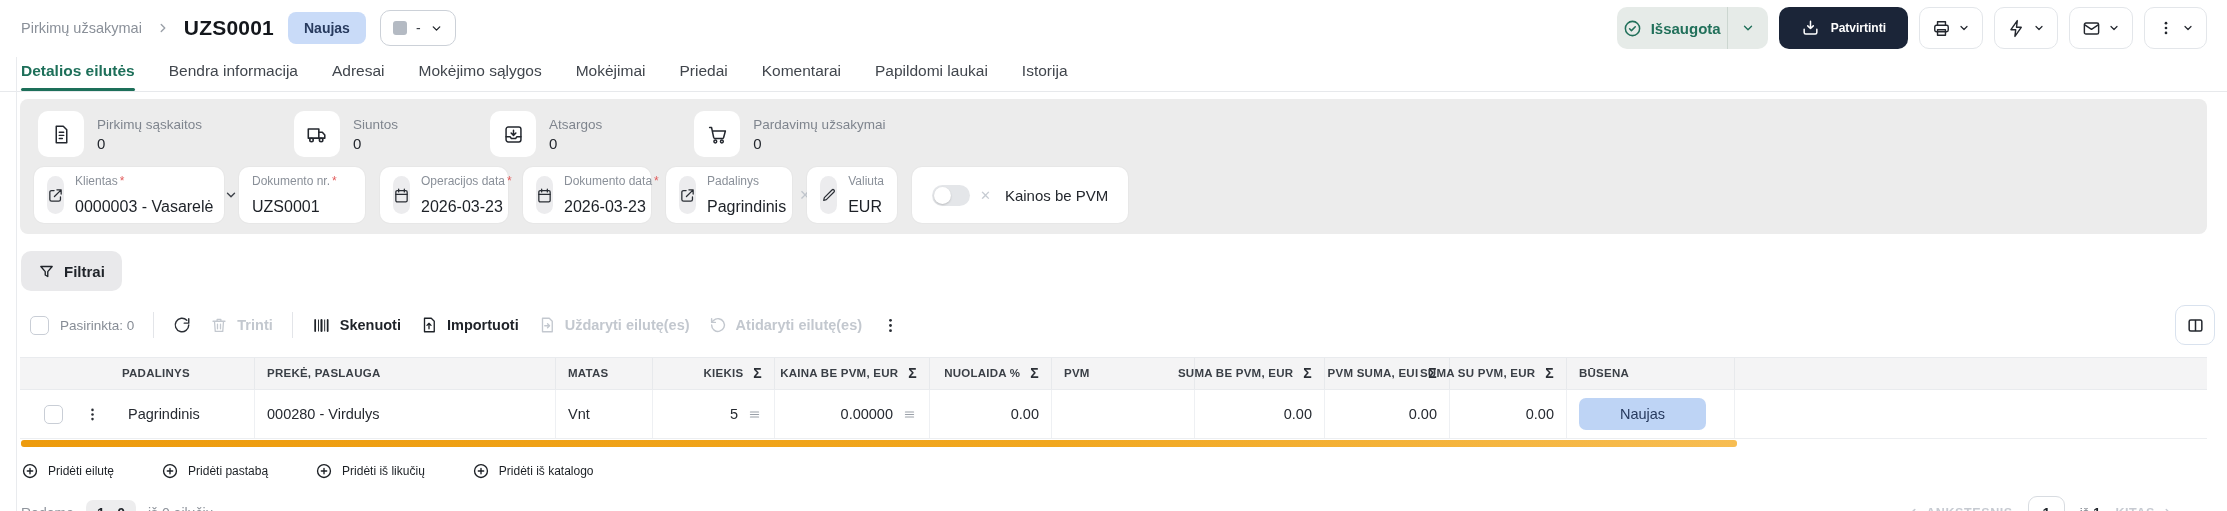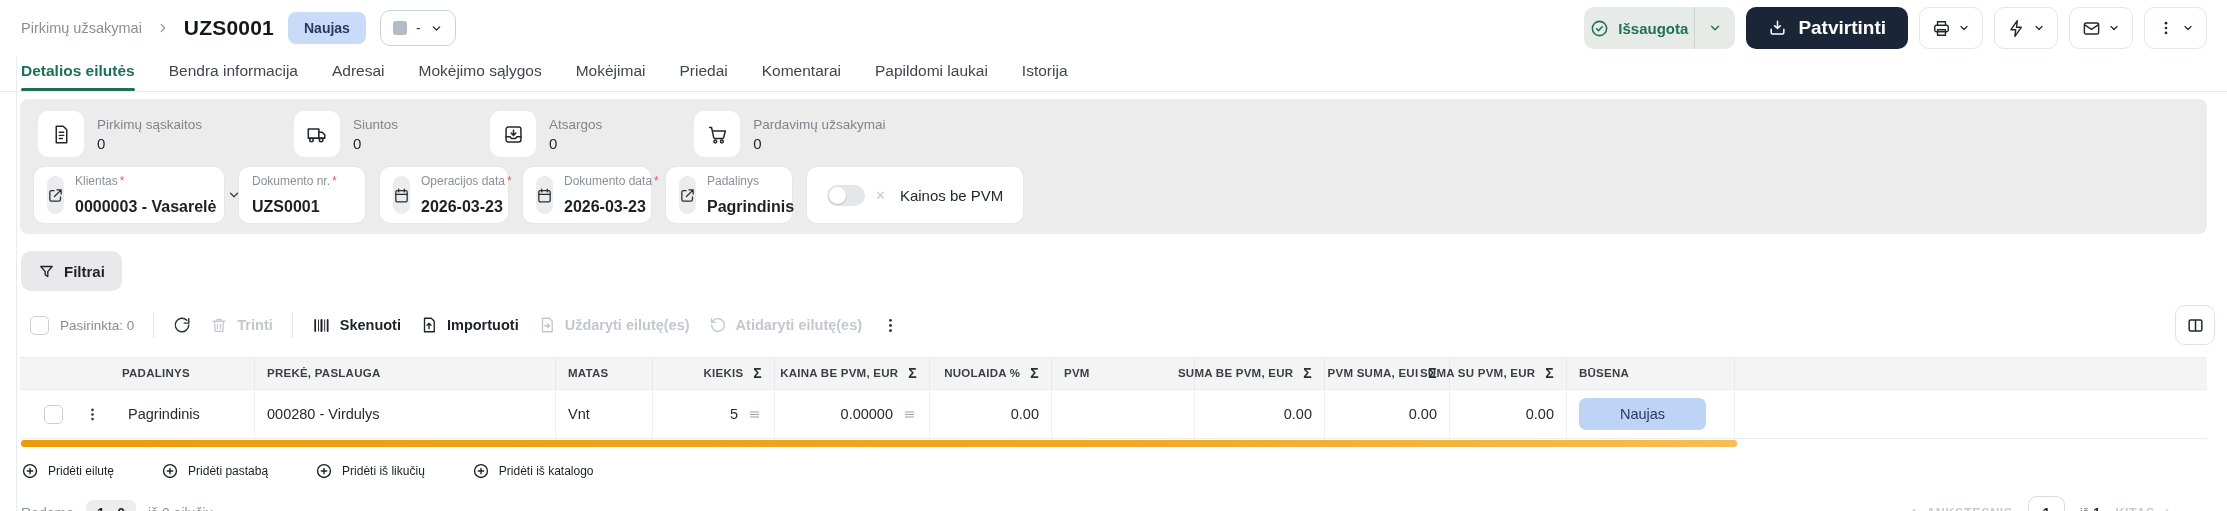--- a/index.html
+++ b/index.html
@@ -21,21 +21,21 @@
   .crumb-chev { color:#9aa0a8; }
   .doc-title { font-size:21px; font-weight:700; color:#14171c; letter-spacing:.2px; }
   .title-badge { background:#c9dbf8; color:#273a5e; font-size:14px; font-weight:600; padding:8px 16px; border-radius:8px; }
   .variant-pill { display:flex; align-items:center; gap:9px; border:1px solid #ccd1d8; border-radius:10px; height:36px; padding:0 12px; cursor:pointer; }
   .variant-swatch { width:14px; height:14px; border-radius:3px; background:#b4bac3; }
   .variant-dash { font-size:14px; color:#3c4148; }
   .topbar-right { display:flex; align-items:center; gap:11px; }
   .btn-saved { display:flex; align-items:stretch; background:#e6ebe8; border-radius:10px; height:42px; overflow:hidden; cursor:pointer; }
   .btn-saved-main { display:flex; align-items:center; gap:9px; padding:0 6px; color:#21705a; font-size:15px; font-weight:600; }
   .btn-saved-chev { display:flex; align-items:center; padding:0 13px; border-left:1px solid #ccd6d0; color:#21705a; }
-  .btn-confirm { display:flex; align-items:center; gap:11px; background:#1b2538; color:#fff; border:none; border-radius:10px; height:42px; padding:0 22px; font-size:19px; font-weight:600; font-family:inherit; cursor:pointer; }
+  .btn-confirm { display:flex; align-items:center; gap:11px; background:#1b2538; color:#fff; border:none; border-radius:10px; height:42px; padding:0 22px; font-size:12px; font-weight:600; font-family:inherit; cursor:pointer; }
   .iconbtn { display:flex; align-items:center; gap:7px; background:#fff; border:1px solid #e3e6ea; border-radius:10px; height:42px; padding:0 12px; color:#23272e; cursor:pointer; }
 
   
   .tabs { display:flex; align-items:flex-end; gap:34px; padding:0 4px 0 21px; height:36px; border-bottom:1px solid #e7e9ec; }
   .tab { font-size:15.5px; color:#41464d; font-weight:500; padding-bottom:11px; position:relative; cursor:pointer; white-space:nowrap; }
   .tab.active { color:#1d6f59; font-weight:700; }
   .tab.active::after { content:""; position:absolute; left:0; right:0; bottom:0; height:3px; background:#1d6f59; border-radius:2px; }
 
   
   .panel { background:#ececec; border-radius:8px; margin:7px 20px 0 20px; padding:10px 14px 11px 14px; }
@@ -43,21 +43,21 @@
   .stat { display:flex; align-items:center; gap:13px; cursor:pointer; }
   .stat-tile { width:46px; height:46px; background:#fff; border-radius:10px; display:flex; align-items:center; justify-content:center; color:#23272e; }
   .stat-label { font-size:13.5px; color:#7f858e; }
   .stat-value { font-size:15px; color:#23272e; margin-top:3px; }
   .fields { display:flex; align-items:stretch; gap:15px; }
   .card { background:#fff; border-radius:10px; height:56px; display:flex; align-items:center; gap:11px; padding:0 13px; box-shadow:0 0 0 1px rgba(0,0,0,0.02); cursor:pointer; }
   .card-tile { width:38px; height:38px; border-radius:9px; background:#ececee; display:flex; align-items:center; justify-content:center; color:#2a2e35; }
   .card-texts { display:flex; flex-direction:column; justify-content:center; }
   .card-label { font-size:12px; color:#8a9099; white-space:nowrap; }
   .req { color:#e25c5c; margin-left:2px; }
-  .card-value { font-size:16px; color:#1d2127; font-weight:700; margin-top:10px; white-space:nowrap; }
+  .card-value { font-size:16px; color:#1d2127; font-weight:400; margin-top:10px; white-space:nowrap; }
   .card-clear { color:#c0c5cc; font-size:14px; font-weight:600; margin-left:2px; }
   .card-chev { color:#3c4148; }
   .toggle-card { gap:10px; padding:0 20px; }
   .toggle { width:38px; height:21px; border-radius:11px; background:#e4e6e9; position:relative; flex:none; }
   .toggle-knob { width:17px; height:17px; border-radius:50%; background:#fff; position:absolute; top:2px; left:2px; box-shadow:0 1px 2px rgba(0,0,0,.18); }
   .toggle-x { color:#c6cbd2; font-size:13px; font-weight:700; margin-right:4px; }
   .toggle-label { font-size:15px; color:#24282e; font-weight:500; white-space:nowrap; }
 
   
   .filter-row { padding:17px 0 0 21px; }
@@ -415,20 +415,31 @@
           </div>
         <div class="card-texts" style="flex:1">
           <div class="card-label"><span>Padalinys</span></div>
           <div class="card-value">Pagrindinis</div>
         </div>
         <span class="card-clear">✕</span>
         <svg class="ic card-chev" width="14" height="14">
             <use href="#i-chevdown"></use>
           </svg>
       </div>
+      <div class="card" style="width:90px">
+        <div class="card-tile">
+            <svg class="ic" width="16" height="16">
+              <use href="#i-pencil"></use>
+            </svg>
+          </div>
+        <div class="card-texts">
+          <div class="card-label"><span>Valiuta</span></div>
+          <div class="card-value">EUR</div>
+        </div>
+      </div>
       <div class="card toggle-card">
         <div class="toggle">
             <div class="toggle-knob"></div>
           </div>
         <span class="toggle-x">✕</span>
         <span class="toggle-label">Kainos be PVM</span>
       </div>
     </div>
   </section>
 

